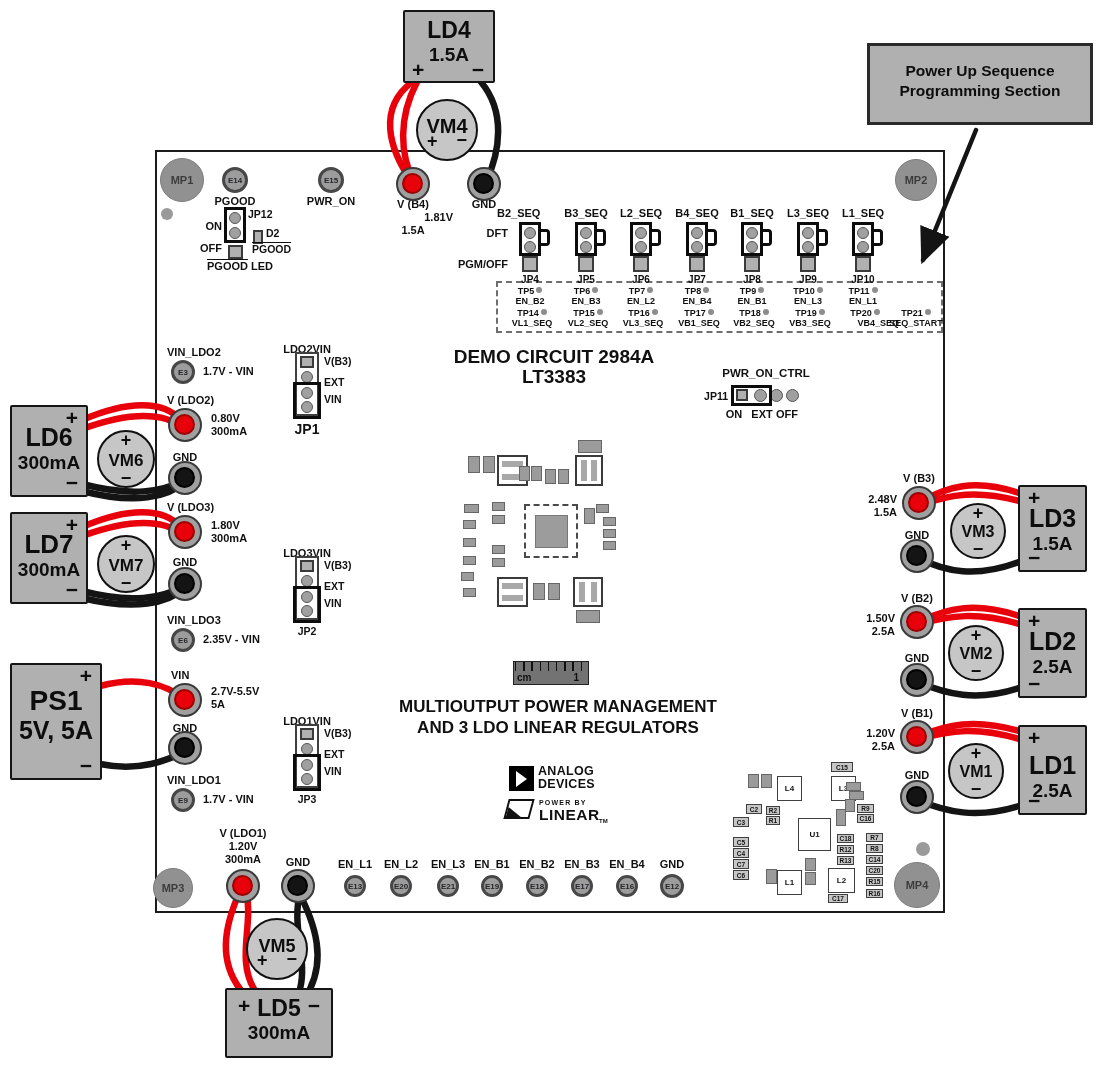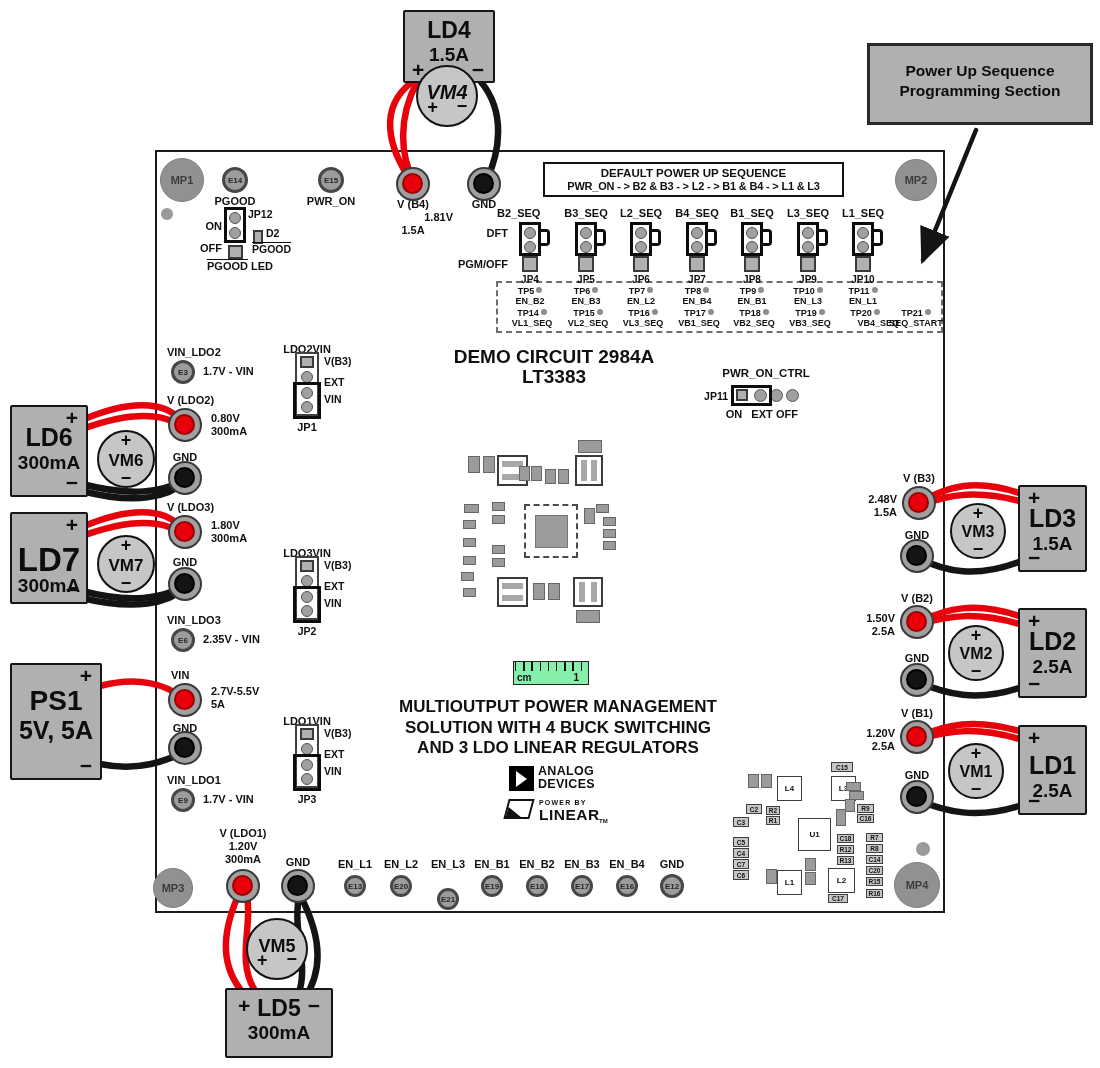--- a/index.html
+++ b/index.html
@@ -46,21 +46,21 @@
   .part.big{background:#fff;font-size:8px;}
   .decor{position:absolute;background:#9b9b9b;border:1px solid #666;box-sizing:border-box;z-index:1;}
   .ind{position:absolute;background:#fff;border:2.5px solid #3a3a3a;box-sizing:border-box;z-index:1;}
   .bar{position:absolute;background:#a8a8a8;}
   .qfn{position:absolute;border:2px dashed #4a4a4a;background:#fff;box-sizing:border-box;z-index:1;}
   .qfni{position:absolute;background:#9c9c9c;border:1px solid #777;box-sizing:border-box;z-index:1;}
   .overline{text-decoration:overline;}
   .dashed-box{position:absolute;border:2px dashed #6e6e6e;box-sizing:border-box;z-index:3;}
   .wbox{position:absolute;background:#fff;border:2px solid #111;box-sizing:border-box;z-index:3;
         text-align:center;font-weight:bold;}
-  .ruler{position:absolute;background:#86efac;border:1.5px solid #222;box-sizing:border-box;z-index:3;}
+  .ruler{position:absolute;background:#737373;border:1.5px solid #222;box-sizing:border-box;z-index:3;}
   .ticks{position:absolute;left:1px;top:0;right:1px;height:9px;
          background:repeating-linear-gradient(90deg,#111 0 1.5px,transparent 1.5px 8.2px);}
   .adisq{position:absolute;background:#000;display:flex;align-items:center;justify-content:center;z-index:3;}
   .aditri{width:0;height:0;border-top:8px solid transparent;border-bottom:8px solid transparent;border-left:11px solid #fff;}
   .ltg{position:absolute;border:2.5px solid #111;background:#fff;transform:skewX(-15deg);box-sizing:border-box;z-index:3;}
   .ltt{position:absolute;left:0;bottom:0;width:0;height:0;border-bottom:10px solid #111;border-right:15px solid transparent;}
 </style>
 </head>
 <body>
 
@@ -101,33 +101,28 @@
       <path d="M297,889 C318,928 324,960 310,989" stroke="#141414" stroke-width="6.5" fill="none" stroke-linecap="round"></path>
       <path d="M301,889 C290,925 308,958 300,989" stroke="#141414" stroke-width="6.5" fill="none" stroke-linecap="round"></path>
       <path d="M976,130 L923,260" stroke="#141414" stroke-width="4.5" fill="none" stroke-linecap="round" marker-end="url(#ah)"></path>
     </svg>
 
   <div class="gbox" style="left:867px;top:43px;width:226px;height:82px;padding-top:15px;font-size:15.5px;line-height:20px;">
     <div>Power Up Sequence</div>
     <div>Programming Section</div>
   </div>
 
-  <div class="wbox" style="left:543px;top:162px;width:301px;height:35px;">
-    <div style="font-size:11.5px;margin-top:3px;">DEFAULT POWER UP SEQUENCE</div>
-    <div style="font-size:11px;margin-top:1px;letter-spacing:-0.2px;">PWR_ON - &gt; B2 &amp; B3 - &gt; L2 - &gt; B1 &amp; B4 - &gt; L1 &amp; L3</div>
-  </div>
 
   <div class="lbl" style="left:444px;top:347px;width:220px;text-align:center;font-size:19px;line-height:20px;">
     <div>DEMO CIRCUIT 2984A</div>
     <div>LT3383</div>
   </div>
 
   <div class="lbl" style="left:368px;top:697px;width:380px;text-align:center;font-size:17px;line-height:20.5px;">
     <div>MULTIOUTPUT POWER MANAGEMENT</div>
-    <div>SOLUTION WITH 4 BUCK SWITCHING</div>
     <div>AND 3 LDO LINEAR REGULATORS</div>
   </div>
 
   <div class="ruler" style="left:513px;top:661px;width:76px;height:24px;">
     <div class="ticks"></div>
     <div style="position:absolute;left:3px;bottom:1px;font-size:10px;font-weight:bold;">cm</div>
     <div style="position:absolute;right:9px;bottom:1px;font-size:10px;font-weight:bold;">1</div>
   </div>
 
   <div class="adisq" style="left:509px;top:766px;width:25px;height:25px;">
@@ -183,21 +178,21 @@
       <div class="pm" style="left: 7px; bottom: 3px;">+</div>
       <div class="pm" style="right: 9px; bottom: 3px;">−</div>
     </div>
     <div class="load" style="left: 10px; top: 405px; width: 78px; height: 92px;">
       <div class="nm" style="font-size: 25px; line-height: 28px; margin-top: 16px;">LD6</div>
       <div class="nm" style="font-size: 19px; line-height: 23px;">300mA</div>
       <div class="pm" style="right: 8px; top: 2px;">+</div>
       <div class="pm" style="right: 8px; bottom: 4px;">−</div>
     </div>
     <div class="load" style="left: 10px; top: 512px; width: 78px; height: 92px;">
-      <div class="nm" style="font-size: 33px; line-height: 28px; margin-top: 32px;">LD7</div>
+      <div class="nm" style="font-size: 26px; line-height: 28px; margin-top: 16px;">LD7</div>
       <div class="nm" style="font-size: 19px; line-height: 23px;">300mA</div>
       <div class="pm" style="right: 8px; top: 2px;">+</div>
       <div class="pm" style="right: 8px; bottom: 4px;">−</div>
     </div>
     <div class="load" style="left: 10px; top: 663px; width: 92px; height: 117px;">
       <div class="nm" style="font-size: 28px; line-height: 31px; margin-top: 20px;">PS1</div>
       <div class="nm" style="font-size: 25px; line-height: 29px;">5V, 5A</div>
       <div class="pm" style="right: 8px; top: 2px;">+</div>
       <div class="pm" style="right: 8px; bottom: 4px;">−</div>
     </div>
@@ -218,21 +213,21 @@
       <div class="nm" style="font-size: 19px; line-height: 23px;">2.5A</div>
       <div class="pm" style="left: 8px; top: 2px;">+</div>
       <div class="pm" style="left: 8px; bottom: 4px;">−</div>
     </div>
     <div class="load" style="left: 225px; top: 988px; width: 108px; height: 70px;">
       <div class="nm" style="font-size: 23px; line-height: 26px; margin-top: 5px;">LD5</div>
       <div class="nm" style="font-size: 19px; line-height: 23px;">300mA</div>
       <div class="pm" style="left: 11px; top: 7px;">+</div>
       <div class="pm" style="right: 11px; top: 7px;">−</div>
     </div>
-    <div class="vm" style="left: 416px; top: 65px; width: 62px; height: 62px; font-style: italic;">
+    <div class="vm" style="left: 416px; top: 99px; width: 62px; height: 62px;">
       <div class="vmnm" style="font-size: 20px; top: 14px;">VM4</div>
       <div class="vmpm" style="left: 9px; top: 33px;">+</div>
       <div class="vmpm" style="right: 9px; top: 32px;">−</div>
     </div>
     <div class="vm" style="left: 97px; top: 430px; width: 58px; height: 58px;">
       <div class="vmnm" style="font-size: 17px; top: 18.5px;">VM6</div>
       <div class="vmpm" style="top: 1px; left: 0px; width: 100%; text-align: center;">+</div>
       <div class="vmpm" style="bottom: 0px; left: 0px; width: 100%; text-align: center;">−</div>
     </div>
     <div class="vm" style="left: 97px; top: 535px; width: 58px; height: 58px;">
@@ -350,21 +345,21 @@
     <div class="turret" style="left: 171px; top: 628px; width: 24px; height: 24px;">E6</div>
     <div class="lbl" style="left: 167px; top: 615px; font-size: 11px;">VIN_LDO3</div>
     <div class="lbl" style="left: 203px; top: 634px; font-size: 11px;">2.35V - VIN</div>
     <div class="turret" style="left: 171px; top: 788px; width: 24px; height: 24px;">E9</div>
     <div class="lbl" style="left: 167px; top: 775px; font-size: 11px;">VIN_LDO1</div>
     <div class="lbl" style="left: 203px; top: 794px; font-size: 11px;">1.7V - VIN</div>
     <div class="turret" style="left: 344px; top: 875px; width: 22px; height: 22px;">E13</div>
     <div class="lbl" style="left: 325px; top: 859px; font-size: 11px; width: 60px; text-align: center;">EN_L1</div>
     <div class="turret" style="left: 390px; top: 875px; width: 22px; height: 22px;">E20</div>
     <div class="lbl" style="left: 371px; top: 859px; font-size: 11px; width: 60px; text-align: center;">EN_L2</div>
-    <div class="turret" style="left: 437px; top: 875px; width: 22px; height: 22px; margin-top: 13px;">E21</div>
+    <div class="turret" style="left: 437px; top: 875px; width: 22px; height: 22px;">E21</div>
     <div class="lbl" style="left: 418px; top: 859px; font-size: 11px; width: 60px; text-align: center;">EN_L3</div>
     <div class="turret" style="left: 481px; top: 875px; width: 22px; height: 22px;">E19</div>
     <div class="lbl" style="left: 462px; top: 859px; font-size: 11px; width: 60px; text-align: center;">EN_B1</div>
     <div class="turret" style="left: 526px; top: 875px; width: 22px; height: 22px;">E18</div>
     <div class="lbl" style="left: 507px; top: 859px; font-size: 11px; width: 60px; text-align: center;">EN_B2</div>
     <div class="turret" style="left: 571px; top: 875px; width: 22px; height: 22px;">E17</div>
     <div class="lbl" style="left: 552px; top: 859px; font-size: 11px; width: 60px; text-align: center;">EN_B3</div>
     <div class="turret" style="left: 616px; top: 875px; width: 22px; height: 22px;">E16</div>
     <div class="lbl" style="left: 597px; top: 859px; font-size: 11px; width: 60px; text-align: center;">EN_B4</div>
     <div class="turret" style="left: 660px; top: 874px; width: 24px; height: 24px;">E12</div>
@@ -457,21 +452,21 @@
     <div class="lbl" style="left: 262px; top: 344px; font-size: 11px; width: 90px; text-align: center;">LDO2VIN</div>
     <div class="hdr" style="left: 295px; top: 352px; width: 24px; height: 64px;"></div>
     <div class="pad z4" style="left: 300px; top: 356px; width: 14px; height: 12px;"></div>
     <div class="pin z4" style="left: 301px; top: 371px; width: 12px; height: 12px;"></div>
     <div class="pin z4" style="left: 301px; top: 387px; width: 12px; height: 12px;"></div>
     <div class="pin z4" style="left: 301px; top: 401px; width: 12px; height: 12px;"></div>
     <div class="thick z5" style="left: 293px; top: 382px; width: 28px; height: 37px;"></div>
     <div class="lbl" style="left: 324px; top: 356px; font-size: 10.5px;">V(B3)</div>
     <div class="lbl" style="left: 324px; top: 377px; font-size: 10.5px;">EXT</div>
     <div class="lbl" style="left: 324px; top: 394px; font-size: 10.5px;">VIN</div>
-    <div class="lbl" style="left: 282px; top: 422px; font-size: 11px; width: 50px; text-align: center;">JP1</div>
+    <div class="lbl" style="left: 282px; top: 422px; font-size: 14px; width: 50px; text-align: center;">JP1</div>
     <div class="lbl" style="left: 262px; top: 548px; font-size: 11px; width: 90px; text-align: center;">LDO3VIN</div>
     <div class="hdr" style="left: 295px; top: 556px; width: 24px; height: 64px;"></div>
     <div class="pad z4" style="left: 300px; top: 560px; width: 14px; height: 12px;"></div>
     <div class="pin z4" style="left: 301px; top: 575px; width: 12px; height: 12px;"></div>
     <div class="pin z4" style="left: 301px; top: 591px; width: 12px; height: 12px;"></div>
     <div class="pin z4" style="left: 301px; top: 605px; width: 12px; height: 12px;"></div>
     <div class="thick z5" style="left: 293px; top: 586px; width: 28px; height: 37px;"></div>
     <div class="lbl" style="left: 324px; top: 560px; font-size: 10.5px;">V(B3)</div>
     <div class="lbl" style="left: 324px; top: 581px; font-size: 10.5px;">EXT</div>
     <div class="lbl" style="left: 324px; top: 598px; font-size: 10.5px;">VIN</div>

